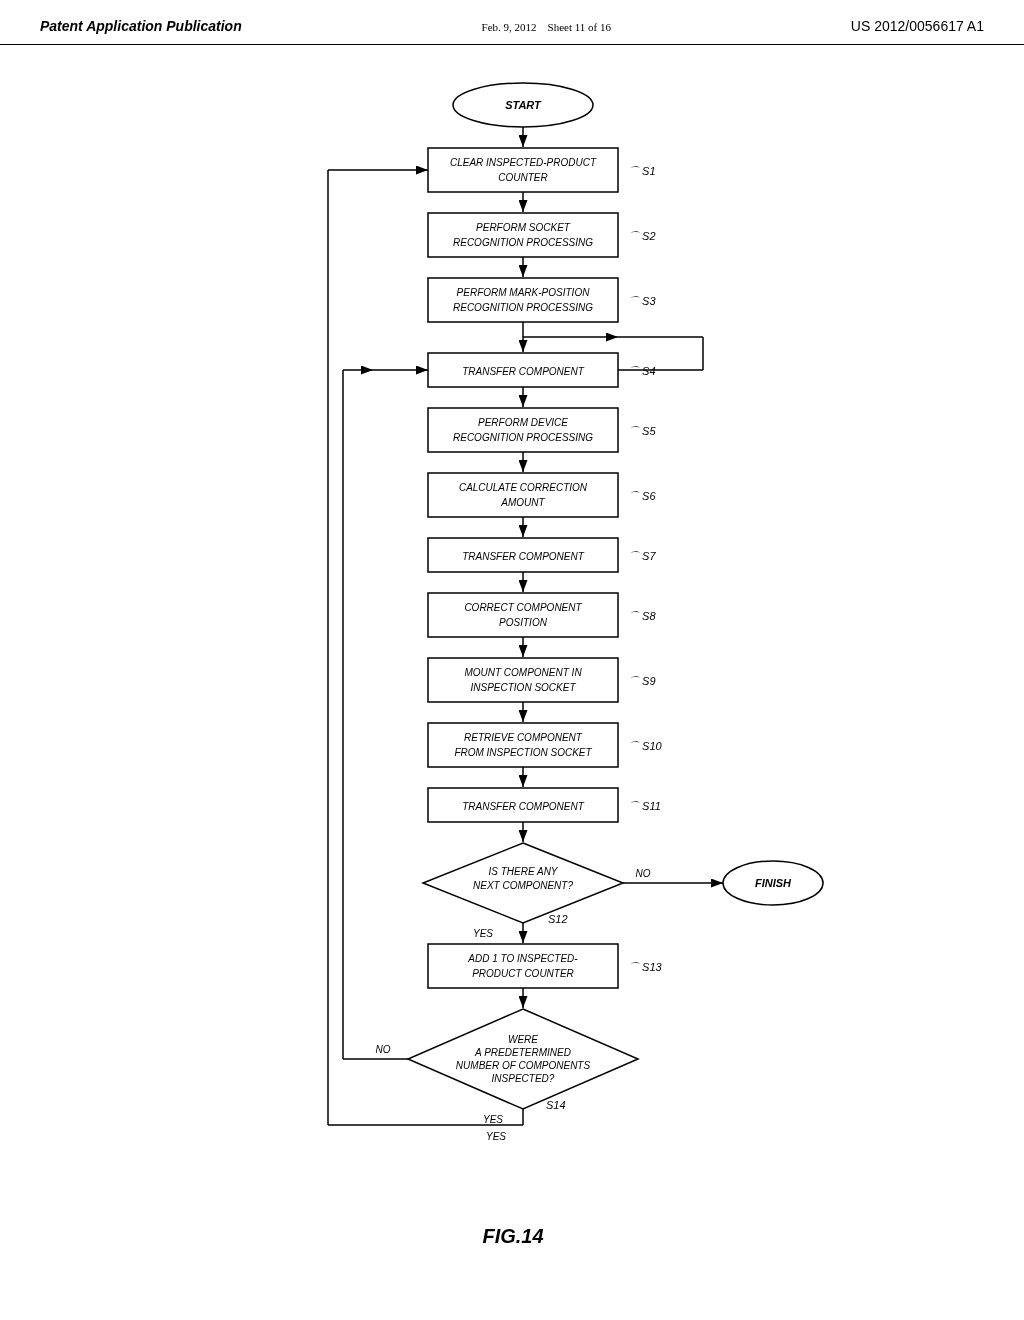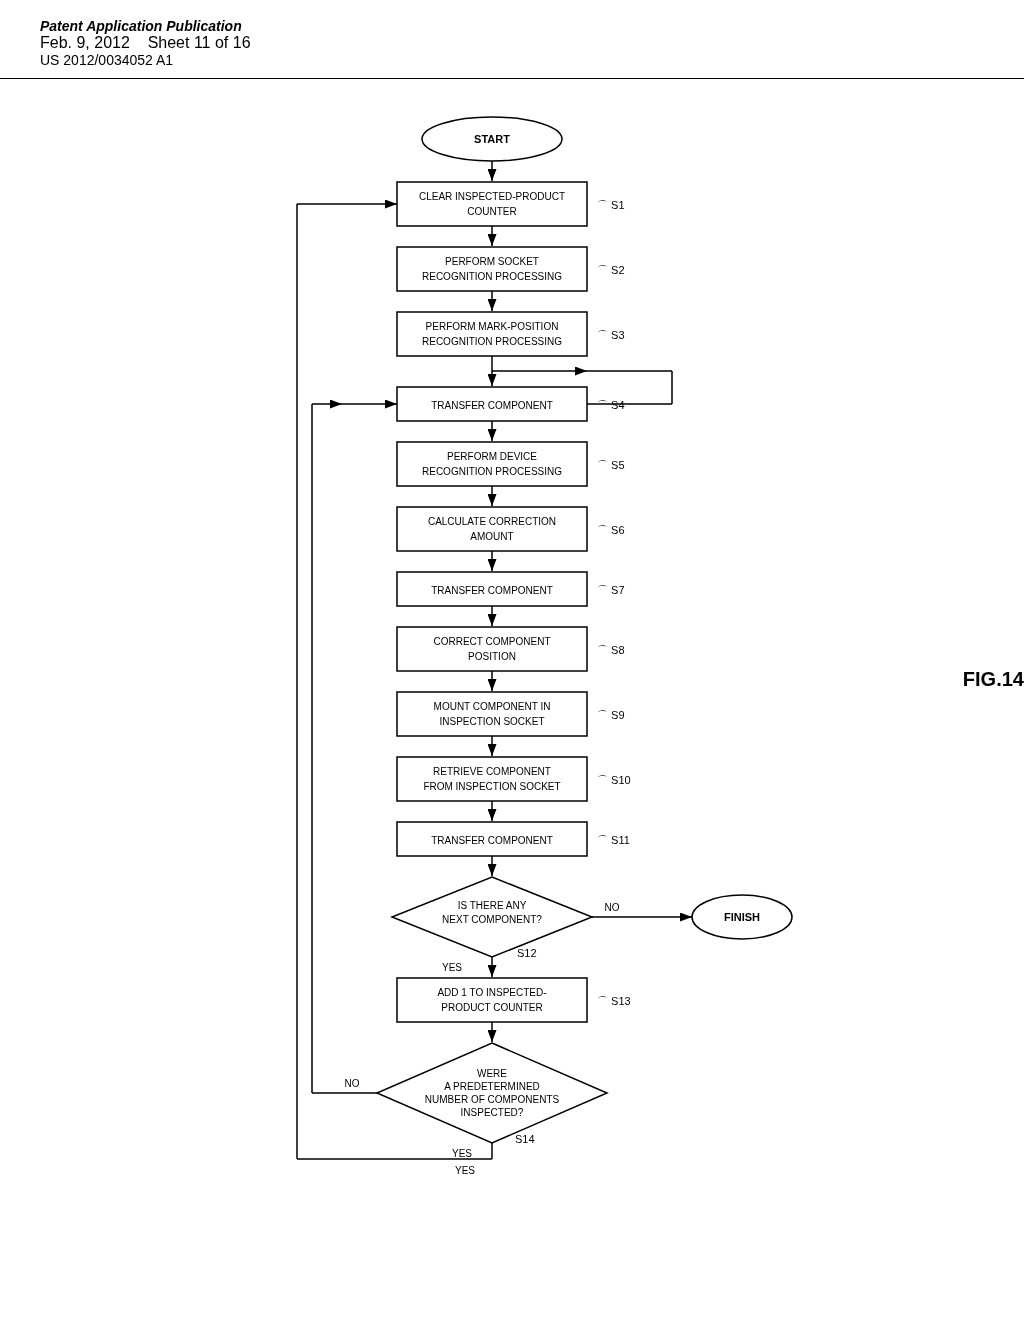--- a/index.html
+++ b/index.html
@@ -12,42 +12,43 @@
       overflow-x: hidden;
     }
 
     
     .header {
       display: flex;
       justify-content: space-between;
       align-items: baseline;
       padding: 18px 40px 10px 40px;
       border-bottom: 1px solid #000;
-      flex-direction: column;
     }
     .header-left {
       font-size: 14px;
       font-weight: bold;
       font-style: italic;
     }
     .header-center {
-      font-size: 16px;
+      font-size: 11px;
+      font-family: Liberation Serif, serif;
     }
     .header-right {
       font-size: 14px;
     }
 
     
     .diagram-area {
       position: relative;
       width: 100%;
       padding: 20px 0 60px 2px;
       display: flex;
-      flex-direction: row;
+      flex-direction: column;
       align-items: center;
+      font-style: italic;
     }
 
     
     .flowchart {
       position: relative;
       width: 520px;
       margin: 0 auto;
     }
 
     
@@ -66,21 +67,21 @@
   </style>
 </head>
 <body>
 
 <div class="header">
   <span class="header-left">Patent Application Publication</span>
   <span class="header-center">
     <span>Feb. 9, 2012</span>&nbsp;&nbsp;&nbsp;
     <span>Sheet 11 of 16</span>
   </span>
-  <span class="header-right">US 2012/0034052 A1</span>
+  <span class="header-right">US 2012/0056617 A1</span>
 </div>
 
 <div class="diagram-area">
   <div class="flowchart">
     <svg width="620" height="1130" viewBox="0 0 620 1130" xmlns="http://www.w3.org/2000/svg">
       <defs>
         <marker id="arrowhead" markerWidth="8" markerHeight="6" refX="8" refY="3" orient="auto">
           <polygon points="0 0, 8 3, 0 6" fill="#000"></polygon>
         </marker>
       </defs>

